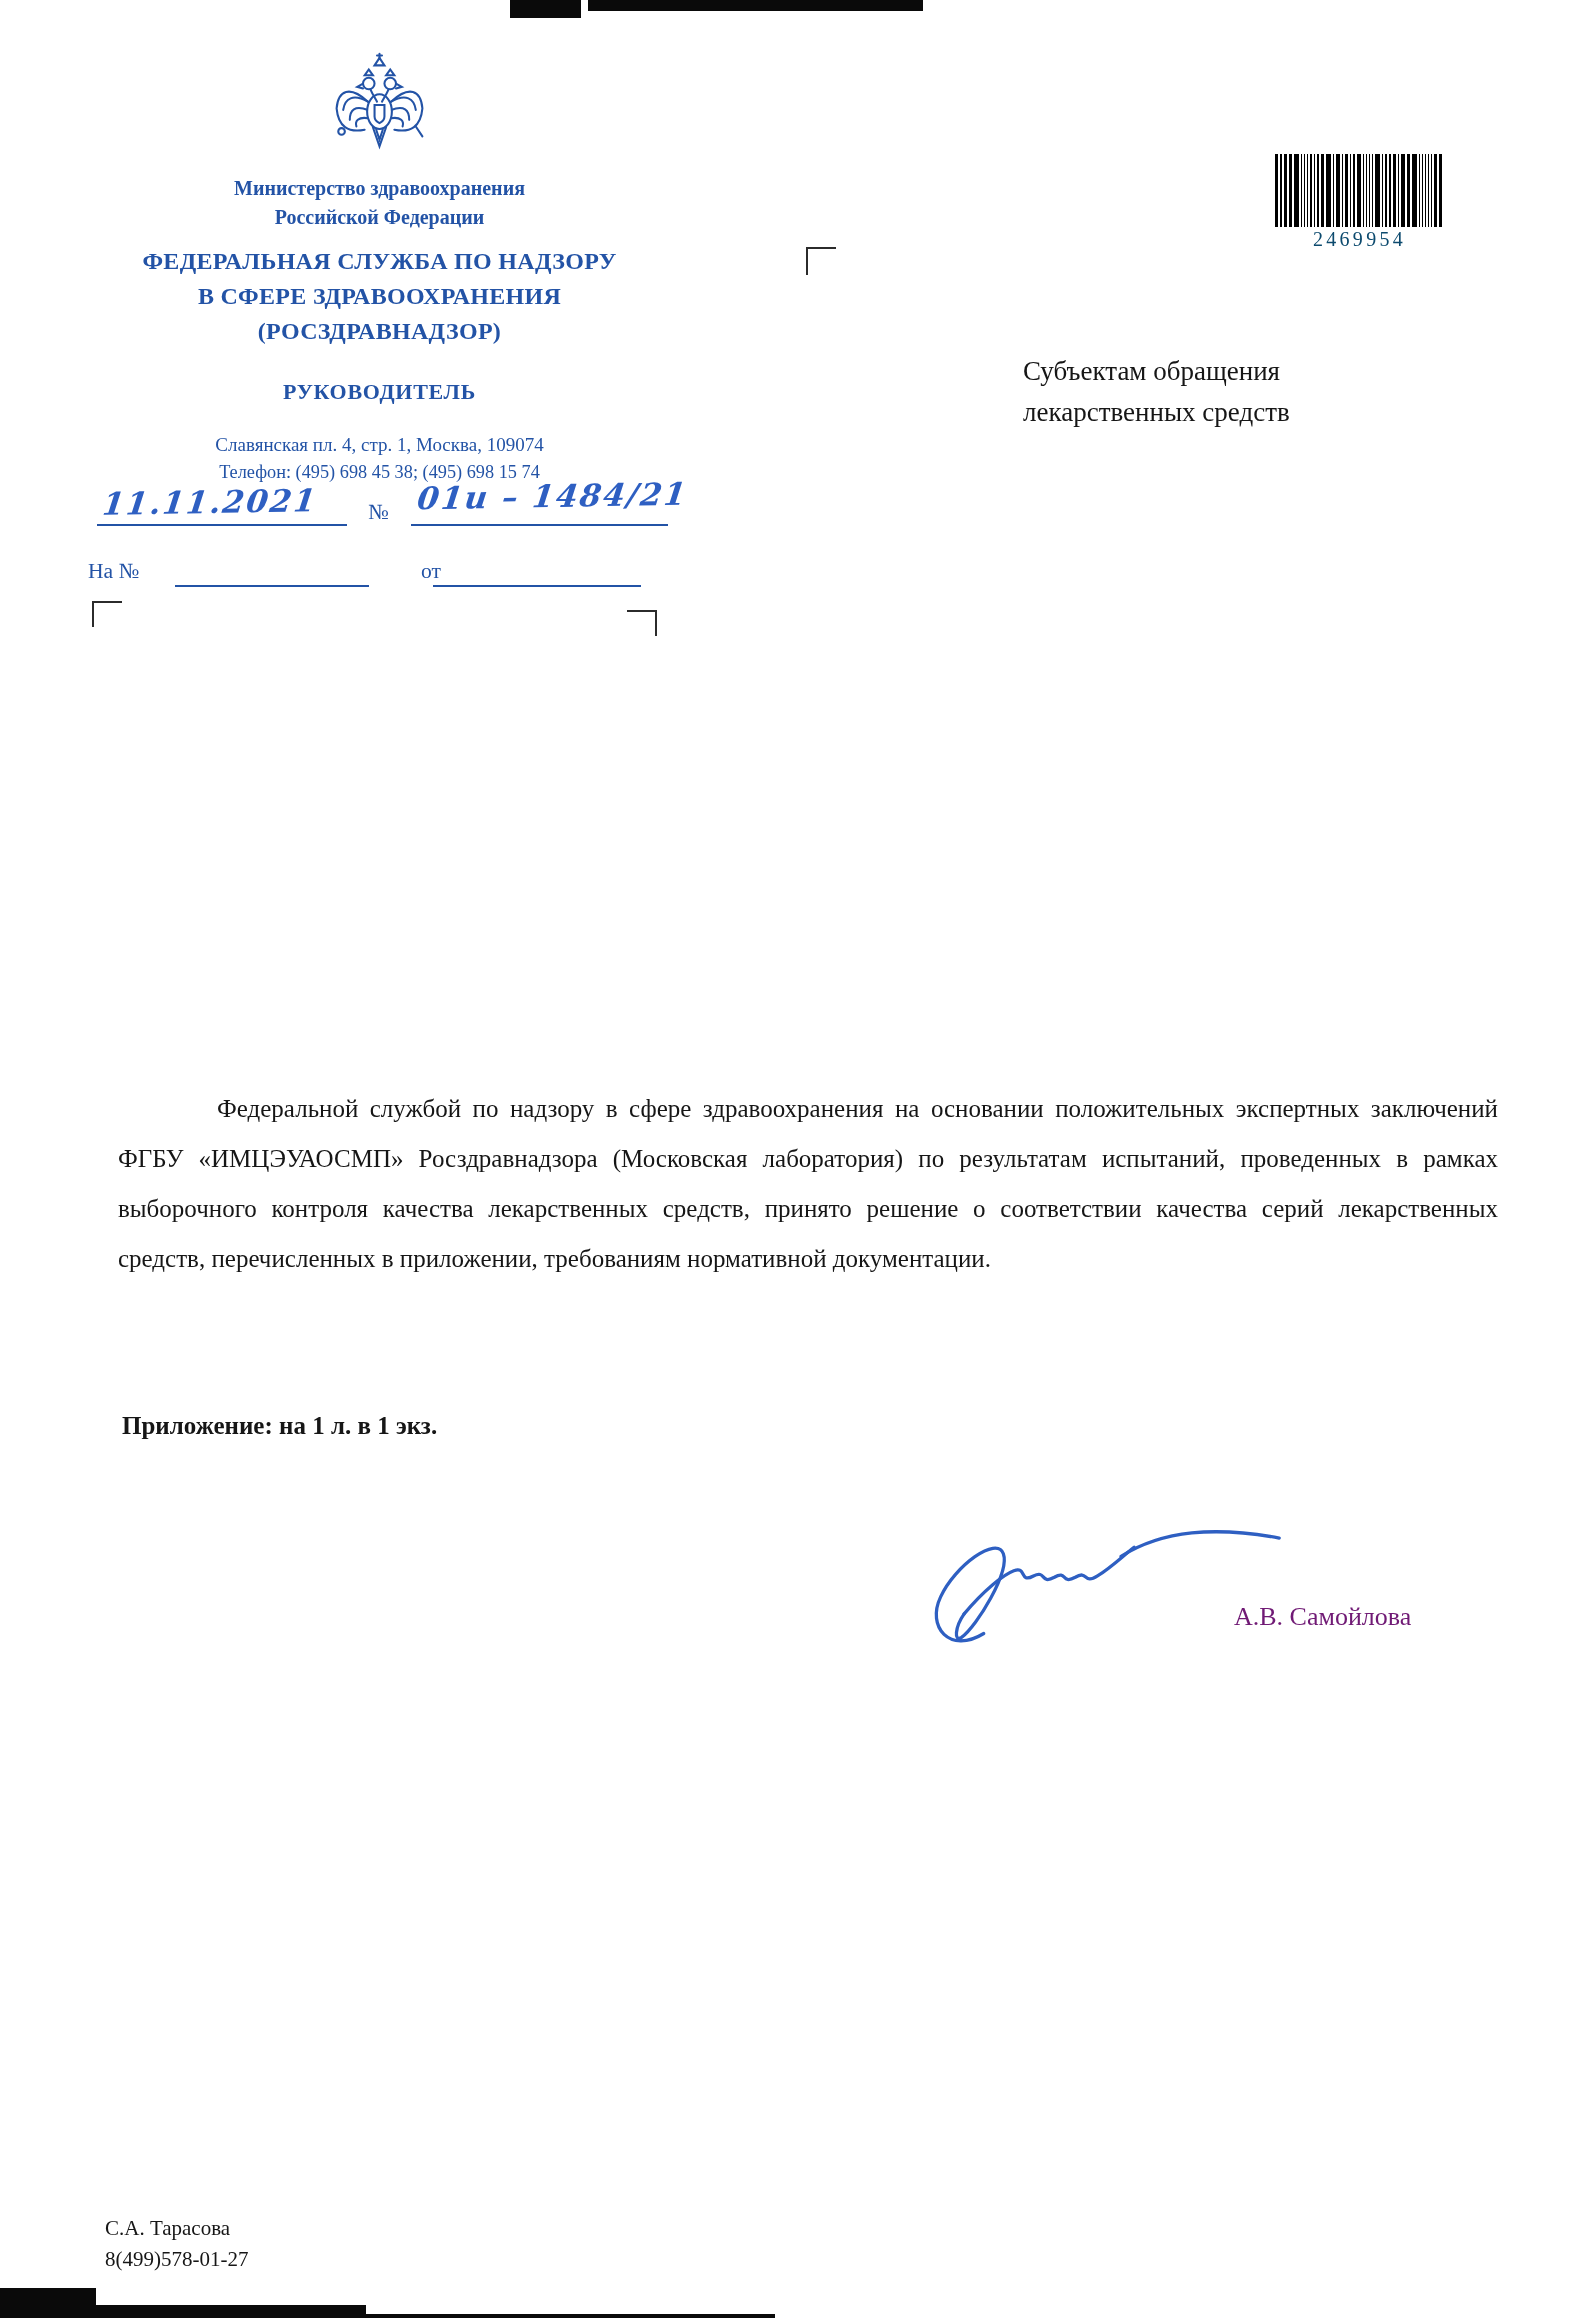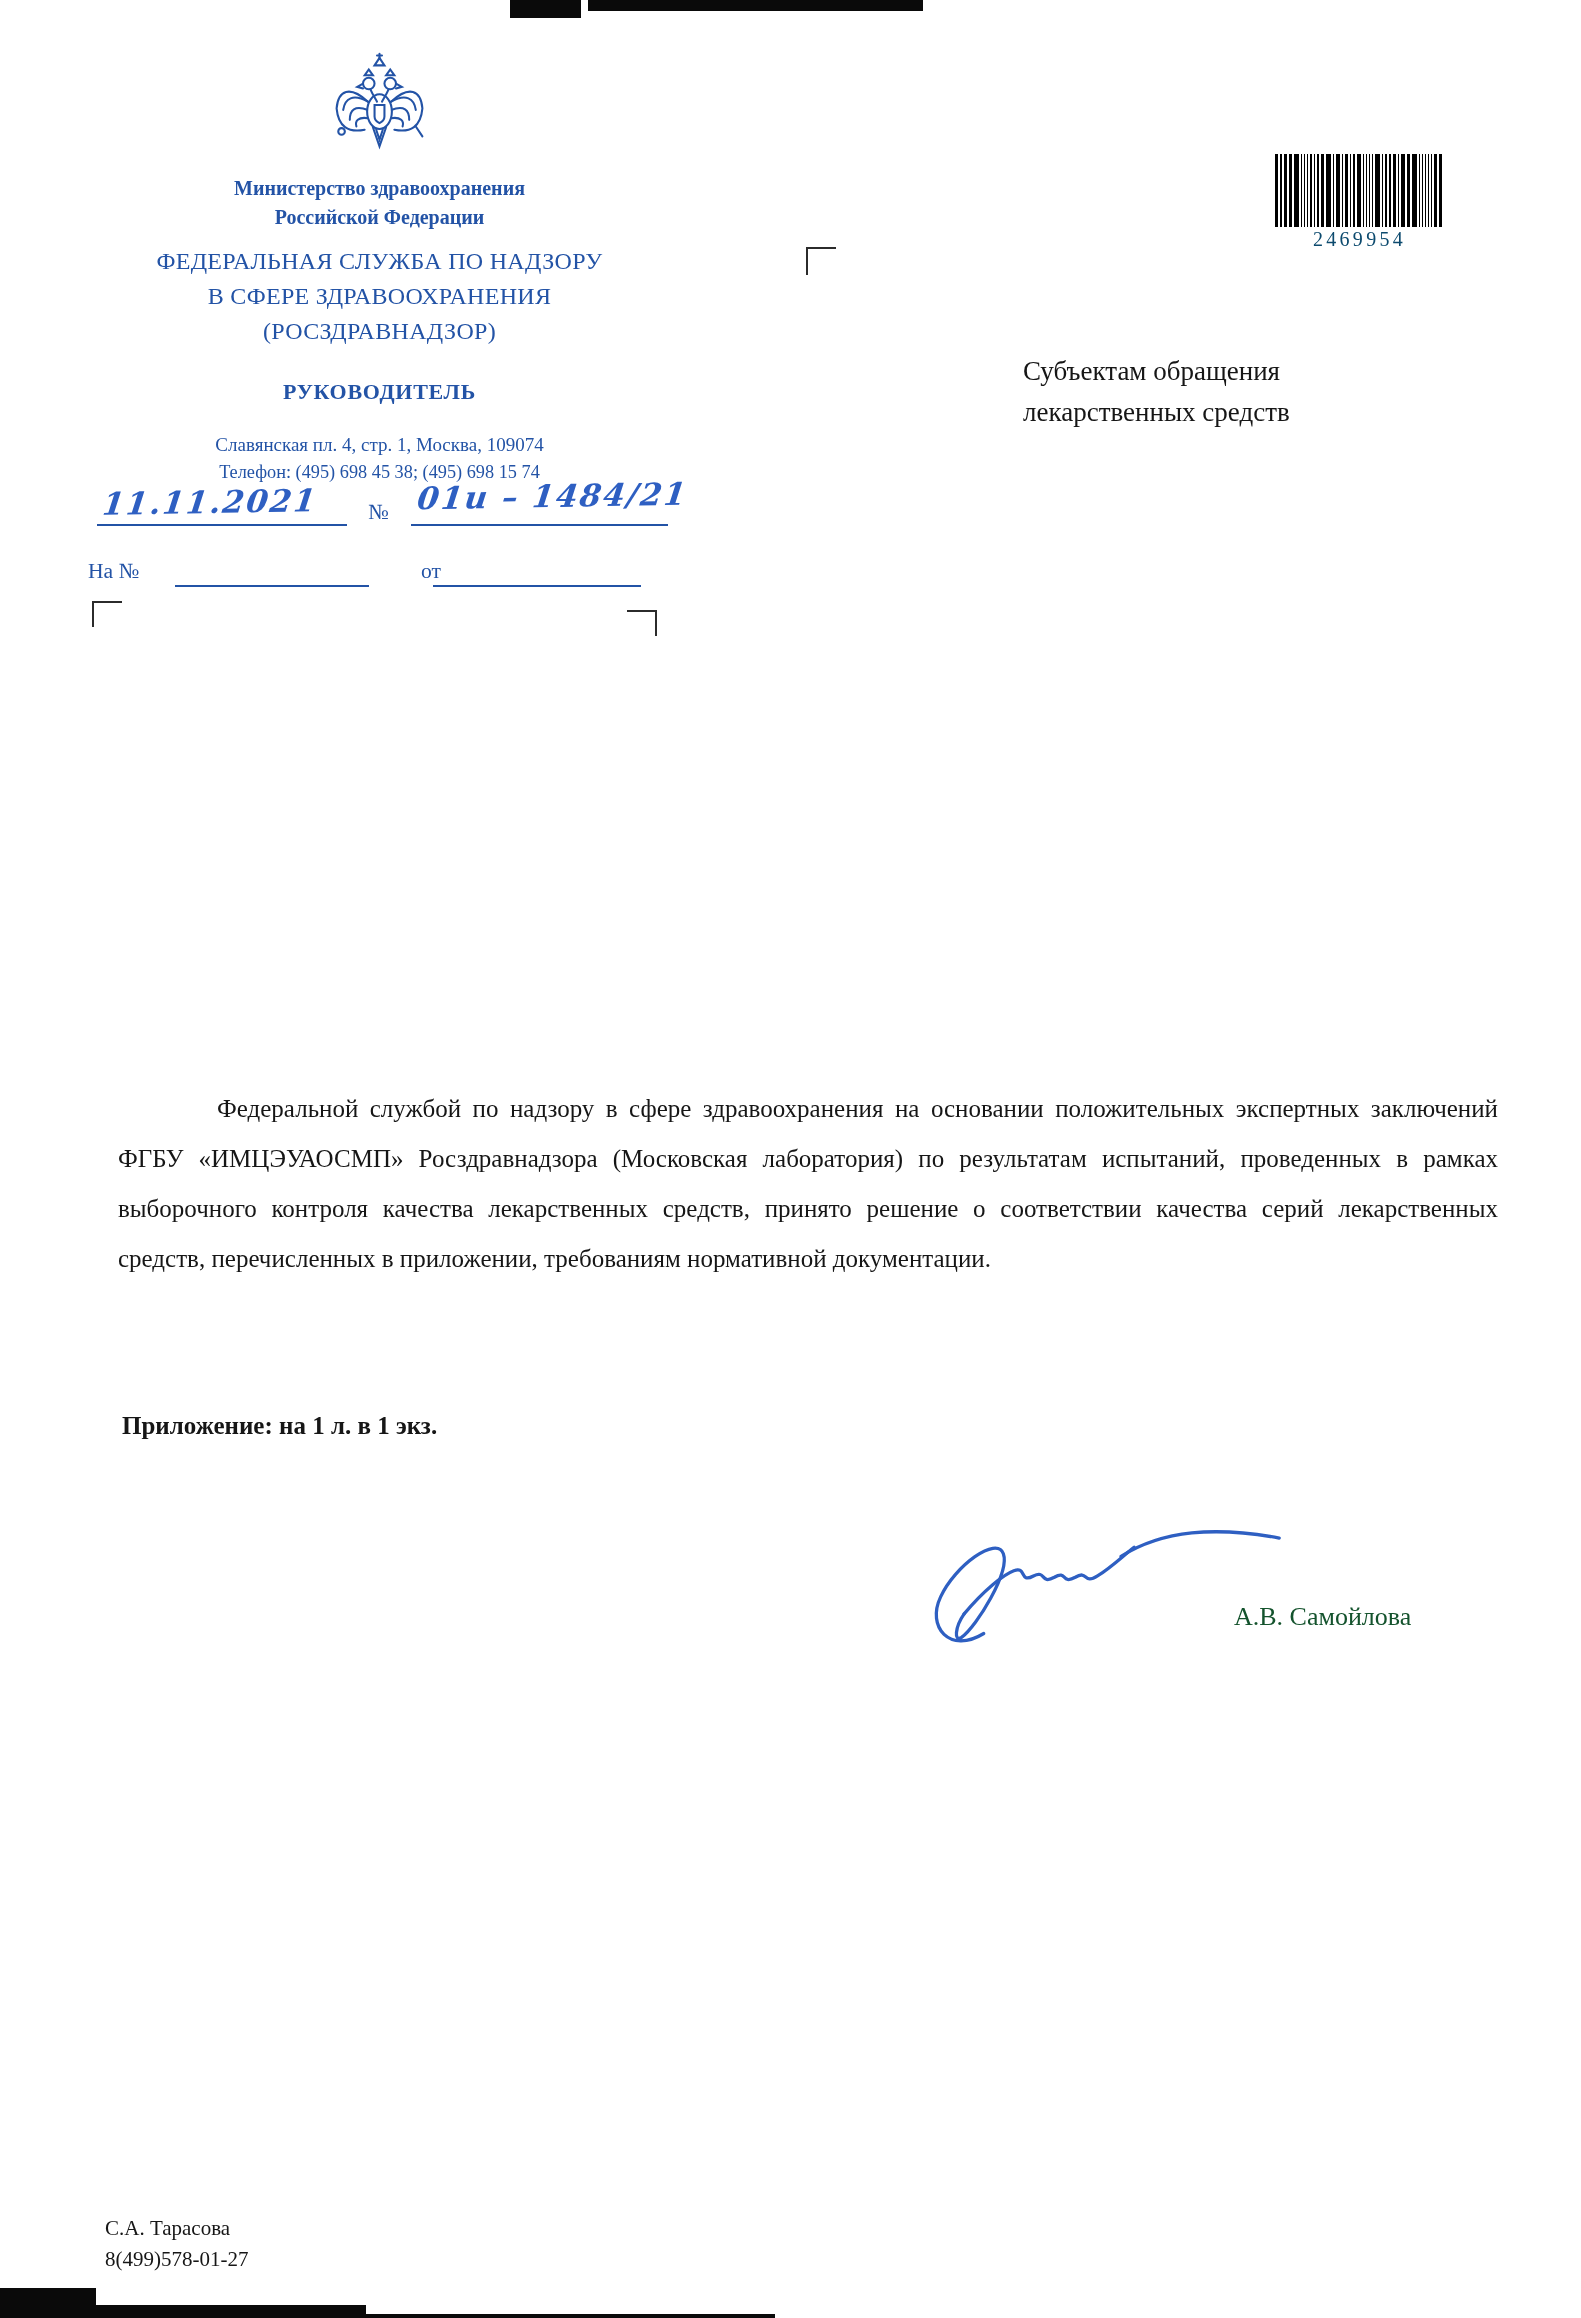--- a/index.html
+++ b/index.html
@@ -14,21 +14,21 @@
   }
   
   .scan-bar { position:absolute; background:#0a0a0a; }
   
   .letterhead {
     position:absolute; left:85px; top:50px; width:589px;
     text-align:center; color:#2353a6;
   }
   .emblem { display:block; margin:0 auto 14.4px auto; }
   .ministry { font-size:20px; font-weight:bold; line-height:29px; }
-  .service  { font-size:24px; font-weight:normal; line-height:35px; margin-top:11.8px; letter-spacing:0.3px; }
+  .service  { font-size:24px; font-weight:bold; line-height:35px; margin-top:11.8px; letter-spacing:0.3px; }
   .position { font-size:22px; font-weight:bold; margin-top:30px; letter-spacing:0.7px; }
   .address-line { font-size:19px; margin-top:26px; line-height:27.5px; }
   .phone-line   { font-size:18.3px; line-height:27.5px; }
   
   .blue-label { position:absolute; color:#2353a6; font-size:21.6px; }
   .blank-line { position:absolute; border-bottom:2px solid #2353a6; }
   .handwritten {
     position:absolute; color:#2e5fc2;
     font-family:"DejaVu Serif", serif;
     font-style:italic; font-weight:bold;
@@ -61,21 +61,21 @@
     color:#161616; font-size:25px; line-height:50px;
     text-align:justify; text-indent:99px;
   }
   .attachment {
     position:absolute; left:122px; top:1412px;
     color:#161616; font-size:25px;font-weight:bold;
   }
   .signature-svg { position:absolute; left:921px; top:1492px; }
   .signer-name {
     position:absolute; left:1234px; top:1602px;
-    color:#14532d; font-size:26px;
+    color:#701a75; font-size:26px;
   }
   .footer {
     position:absolute; left:105px; top:2213px;
     color:#161616; font-size:21px; line-height:31px;
   }
 </style>
 </head>
 <body>
 
 <div class="page">

